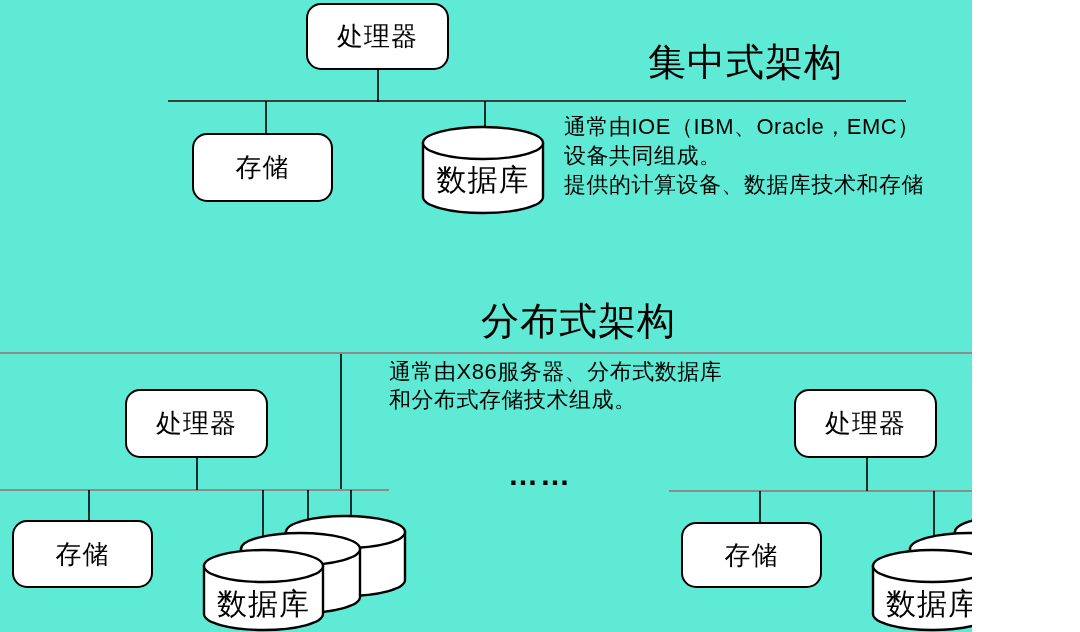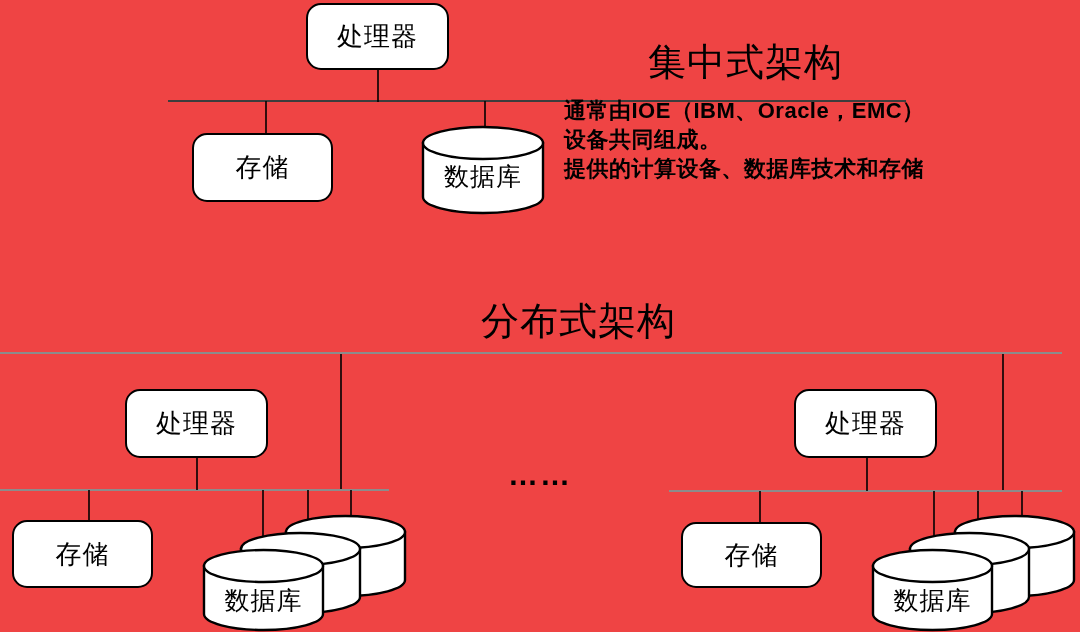--- a/index.html
+++ b/index.html
@@ -1,27 +1,27 @@
 <!DOCTYPE html>
 <html><head>
 <meta charset="utf-8">
 <style>
   html,body{margin:0;padding:0;background:#ffffff;}
   #canvas{
-    position:relative;width:1080px;height:632px;background:#ef4444;overflow:hidden;
+    position:relative;width:972px;height:632px;background:#5eead4;overflow:hidden;
     font-family:"Liberation Sans","DejaVu Sans",sans-serif;color:#000;
   }
   #lines{position:absolute;left:0;top:0;width:1080px;height:632px;}
   .node-box{
     position:absolute;box-sizing:border-box;background:#fff;border:2.5px solid #000;
     border-radius:15px;display:flex;align-items:center;justify-content:center;
     font-size:26px;letter-spacing:1px;
   }
   .cyl-label{
-    position:absolute;text-align:center;font-size:25px;letter-spacing:1px;
+    position:absolute;text-align:center;font-size:30px;letter-spacing:1px;
   }
   .section-title{
     position:absolute;font-size:38px;letter-spacing:1px;white-space:nowrap;
   }
   .desc{
     position:absolute;font-size:22px;line-height:29px;letter-spacing:0.5px;white-space:nowrap;
   }
   .desc span{display:block;}
   .ellipsis{
     position:absolute;font-size:30px;font-weight:bold;letter-spacing:2px;text-align:center;
@@ -86,28 +86,32 @@
   </div>
 
   <div class="section-title" style="left:648px;top:37px;text-align:center;">集中式架构</div>
 
   <div class="node-box" style="left:192px;top:133px;width:141px;height:69px;">
     <span>存储</span>
   </div>
 
   <div class="cyl-label" style="left:423px;top:160px;width:120px;">数据库</div>
 
-  <div class="desc" style="left:564px;top:96px;font-weight:bold;">
+  <div class="desc" style="left:564px;top:112px;">
     <span>通常由IOE（IBM、Oracle，EMC）</span>
     <span>设备共同组成。</span>
     <span>提供的计算设备、数据库技术和存储</span>
   </div>
 
   <div class="section-title" style="left:473px;top:296px;margin-left:8px;">分布式架构</div>
 
+  <div class="desc" style="left:389px;top:358px;line-height:28px;">
+    <span>通常由X86服务器、分布式数据库</span>
+    <span>和分布式存储技术组成。</span>
+  </div>
 
   <div class="ellipsis" style="left:500px;top:458px;width:80px;">……</div>
 
   <div class="node-box" style="left:125px;top:389px;width:143px;height:69px;">
     <span>处理器</span>
   </div>
   <div class="node-box" style="left:12px;top:520px;width:141px;height:68px;">
     <span>存储</span>
   </div>
   <div class="cyl-label" style="left:204px;top:584px;width:119px;">数据库</div>

